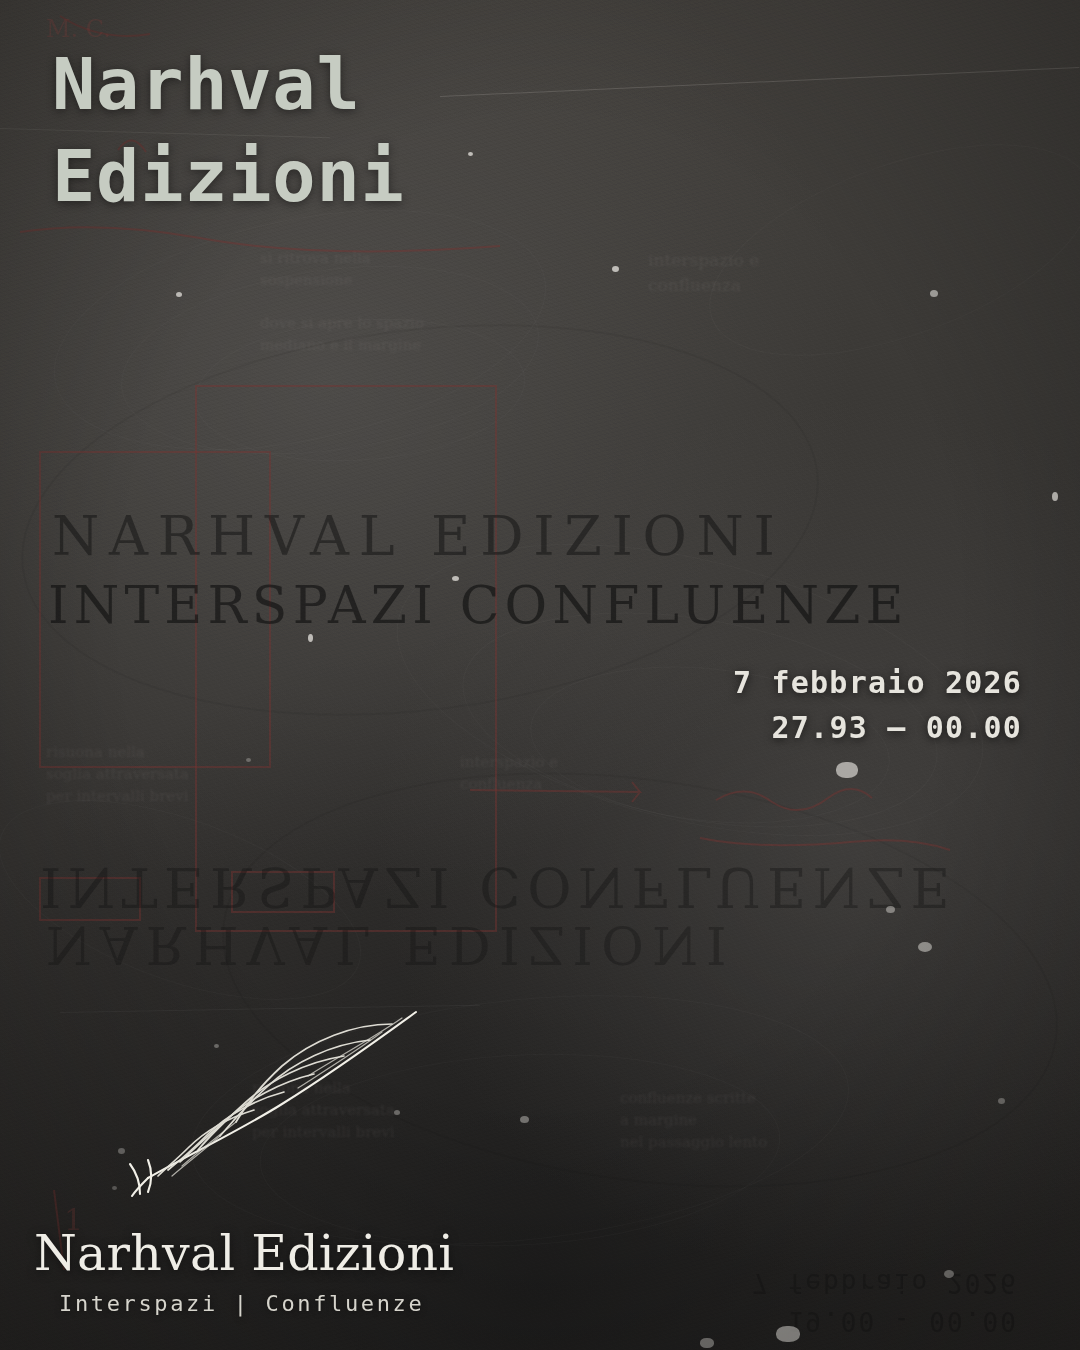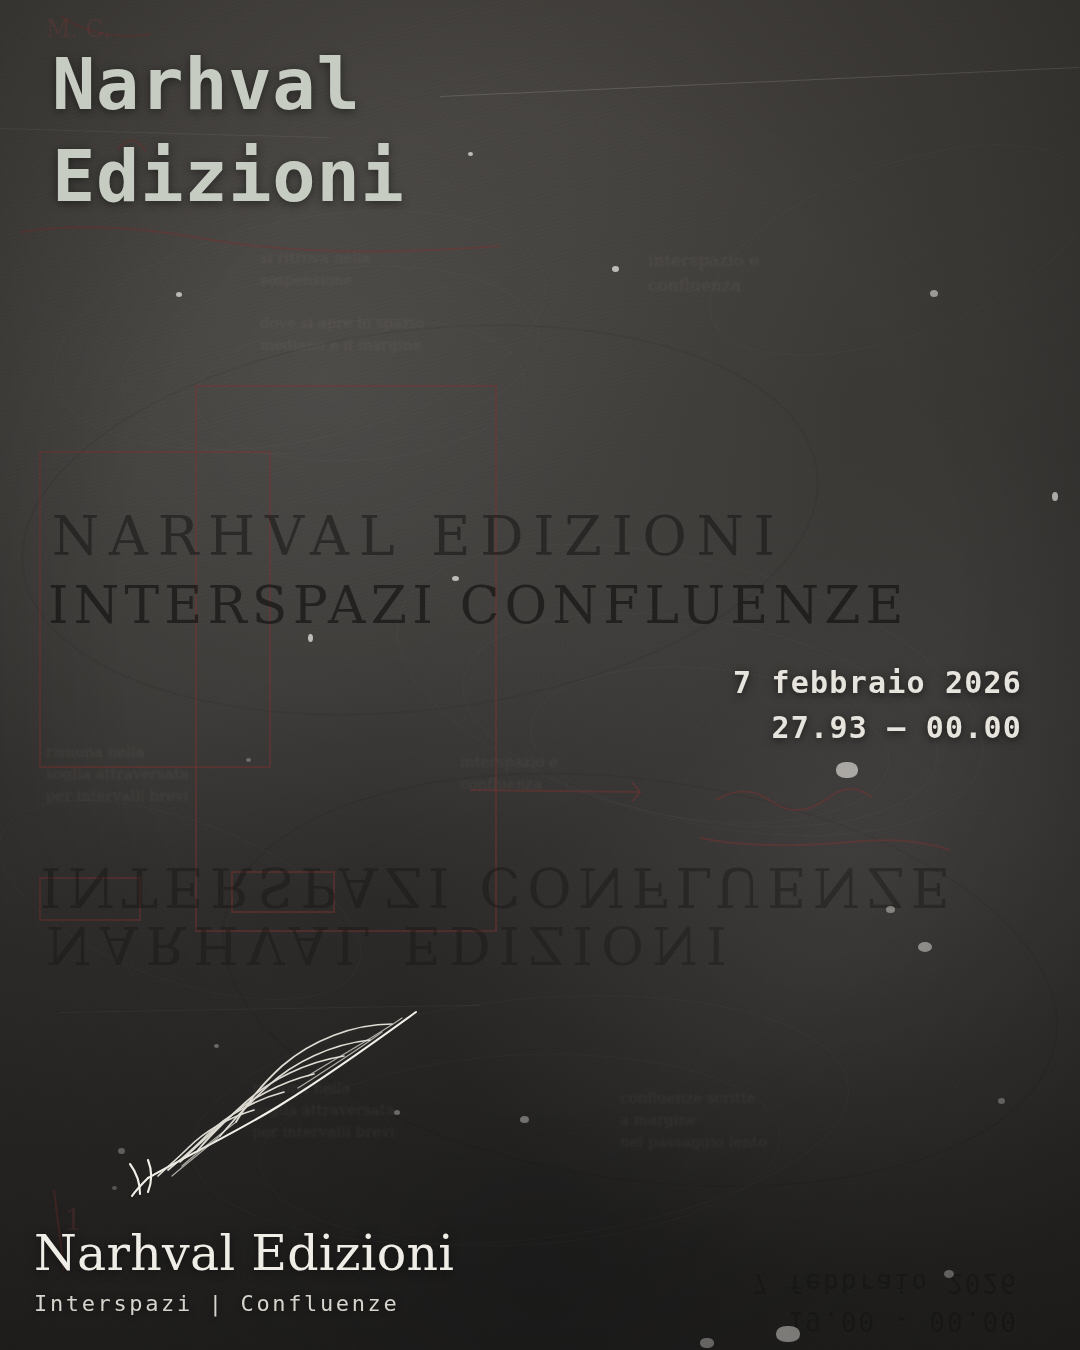--- a/index.html
+++ b/index.html
@@ -186,20 +186,21 @@
     line-height: 1.1;
     text-shadow: 0 2px 10px rgba(0,0,0,0.5);
   }
   .footer-sub {
     margin-top: 10px;
     font-family: "DejaVu Sans Mono", monospace;
     font-size: 22px;
     color: #d6d4cc;
     letter-spacing: 0.12em;
     text-shadow: 0 1px 6px rgba(0,0,0,0.5);
+    margin-left: 25px;
   }
 </style>
 </head>
 <body>
 
 <div class="poster">
 
   <div class="bg-base"></div>
 
   <svg class="bg-swirl" viewBox="0 0 1080 1350" preserveAspectRatio="none">

